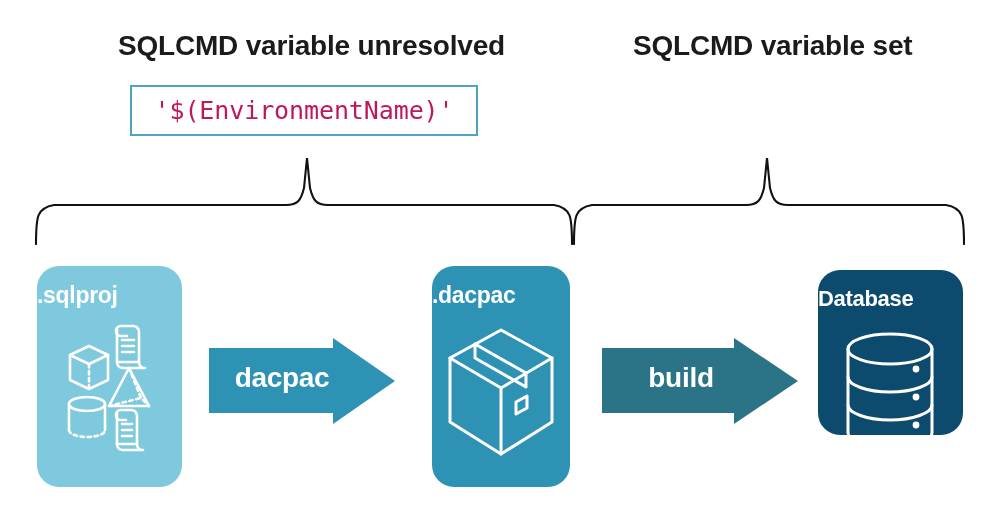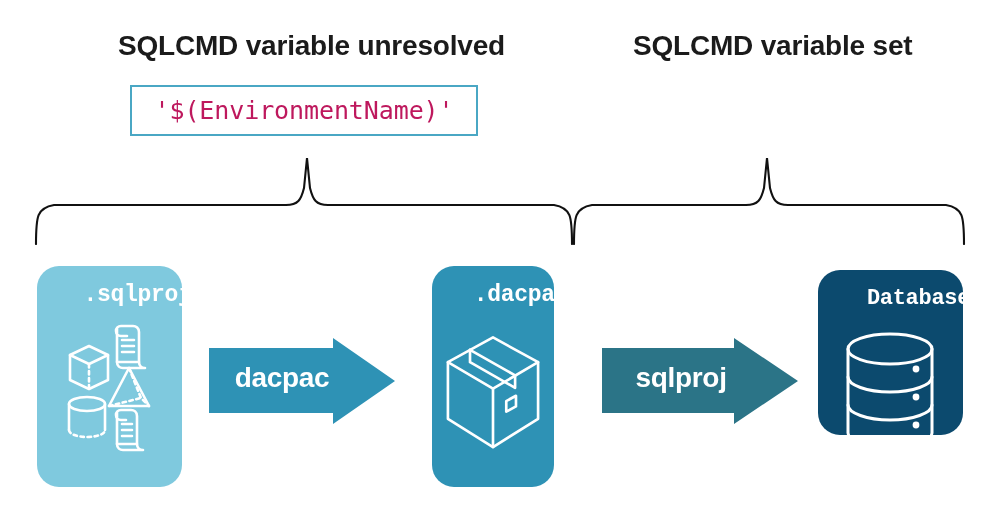--- a/index.html
+++ b/index.html
@@ -63,37 +63,35 @@
   .card {
     position: absolute;
     border-radius: 22px;
     box-sizing: border-box;
   }
   .card-title {
     position: absolute;
     top: 16px;
     left: 0;
     width: 100%;
-    text-align: center;
     color: #ffffff;
-    font-family: Liberation Mono, monospace;
+    font-family: Liberation Sans, sans-serif;
     font-weight: bold;
     font-size: 24px;
     letter-spacing: -0.3px;
     white-space: nowrap;
-    margin-left: 28px;
   }
   .card-art {
     position: absolute;
     left: 0;
     width: 100%;
   }
 
   #card-sqlproj  { left: 37px;  top: 266px; width: 145px; height: 221px; background: #7fc9de; }
-  #card-dacpac   { left: 432px; top: 266px; width: 122px; height: 221px; background: #2e92b5; }
+  #card-dacpac   { left: 432px; top: 266px; width: 138px; height: 221px; background: #2e92b5; }
   #card-database { left: 818px; top: 270px; width: 145px; height: 165px; background: #0c4a6e; }
 
   #card-sqlproj  .card-title { font-size: 23px; }
   #card-dacpac   .card-title { font-size: 23px; }
   #card-database .card-title { font-size: 22px; }
 
   
   .arrow-svg { position: absolute; }
   #arrow-build  { left: 207px; top: 336px; width: 190px; height: 90px; }
   #arrow-deploy { left: 600px; top: 336px; width: 200px; height: 90px; }
@@ -210,21 +208,21 @@
         <path d="M 43,30 L 43,44 L 94,73 L 94,59"></path>
 
         <path d="M 84,88 L 95,82 L 95,94 L 84,100 Z"></path>
       </g>
     </svg>
   </div>
 
   <svg class="arrow-svg" id="arrow-deploy" viewBox="0 0 200 90">
     <path d="M 2,12 L 134,12 L 134,2 L 198,45 L 134,88 L 134,77 L 2,77 Z" fill="#2b7487"></path>
   </svg>
-  <div class="arrow-label" id="arrow-deploy-label">sqlproj</div>
+  <div class="arrow-label" id="arrow-deploy-label">build</div>
 
   <div class="card" id="card-database">
     <div class="card-title">Database</div>
     <svg class="card-art" style="top:55px;height:150px" viewBox="0 0 145 150">
       <g fill="none" stroke="#ffffff" stroke-width="3" stroke-linecap="round" stroke-linejoin="round">
         <ellipse cx="72" cy="24" rx="42" ry="15"></ellipse>
         <path d="M 30,24 L 30,108 C 30,116 49,123 72,123 C 95,123 114,116 114,108 L 114,24"></path>
         <path d="M 30,52 C 30,60 49,67 72,67 C 95,67 114,60 114,52"></path>
         <path d="M 30,80 C 30,88 49,95 72,95 C 95,95 114,88 114,80"></path>
         <circle cx="98" cy="44" r="3.4" fill="#ffffff" stroke="none"></circle>

